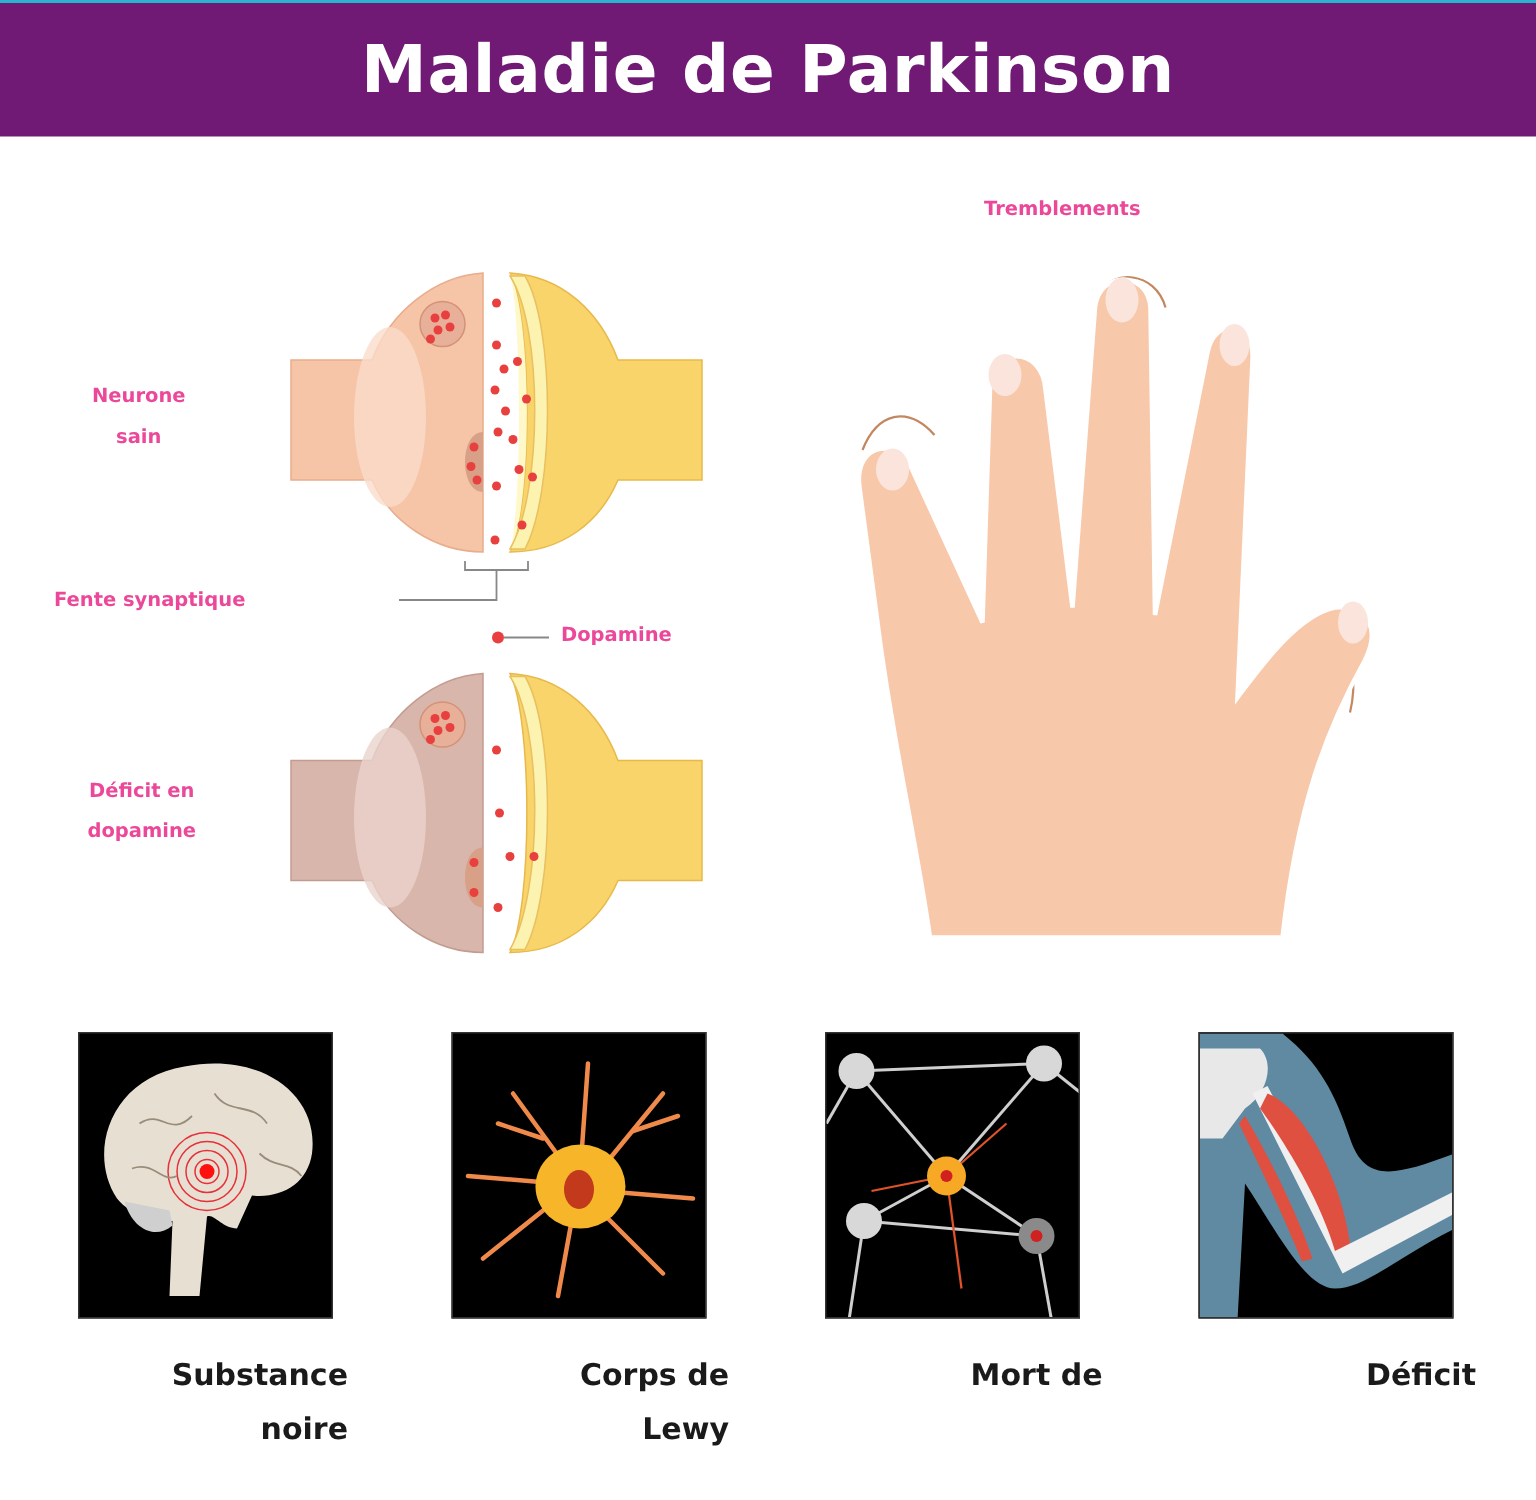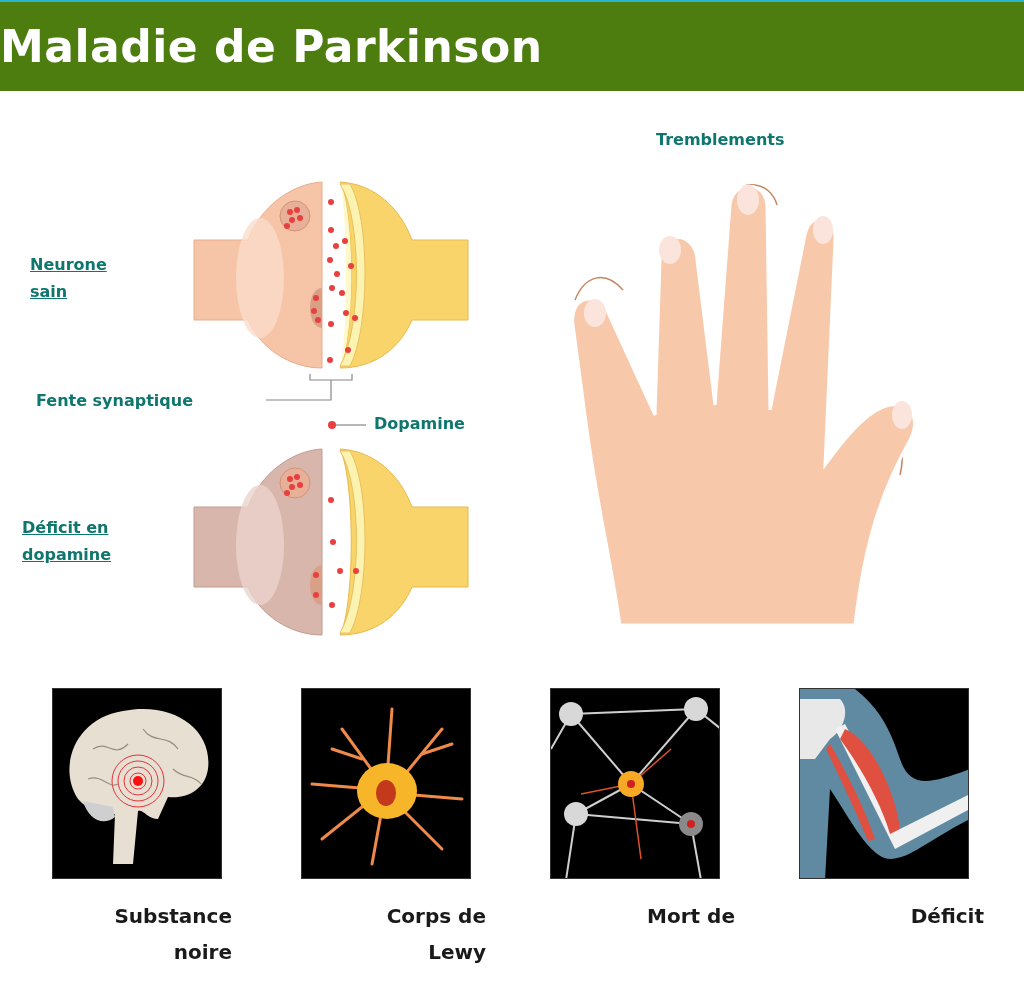--- a/index.html
+++ b/index.html
@@ -1,20 +1,20 @@
 <!DOCTYPE html>
 <html><head>
 <meta charset="utf-8">
 <style>
   html,body{margin:0;padding:0;background:#ffffff;}
   body{width:1024px;height:1000px;position:relative;overflow:hidden;font-family:"DejaVu Sans","Liberation Sans",sans-serif;color:#1a1a1a;}
-  .header{position:absolute;left:0;top:0;width:1024px;height:91px;background:#4d7c0f;border-top:2px solid #2bb4d0;box-sizing:border-box;display:flex;align-items:center;justify-content:flex-start;}
+  .header{position:absolute;left:0;top:0;width:1024px;height:91px;background:#701a75;border-top:2px solid #2bb4d0;box-sizing:border-box;display:flex;align-items:center;justify-content:center;}
   .header h1{margin:0;color:#fff;font-size:44px;font-weight:bold;letter-spacing:0.5px;}
-  .lbl{position:absolute;font-weight:bold;font-size:16px;line-height:27px;color:#0f766e;}
-  .center{text-decoration:underline;}
+  .lbl{position:absolute;font-weight:bold;font-size:13px;line-height:27px;color:#ec4899;}
+  .center{text-align:center;}
   svg{position:absolute;overflow:visible;}
   .tile{position:absolute;width:170px;height:191px;background:#000;border:1px solid #333;box-sizing:border-box;overflow:hidden;}
   .tile svg{position:absolute;left:0;top:0;}
   .caption{position:absolute;width:200px;text-align:right;font-weight:bold;font-size:20px;line-height:36px;}
 </style>
 </head>
 <body>
 
 <div class="header">
   <h1>Maladie de Parkinson</h1>

